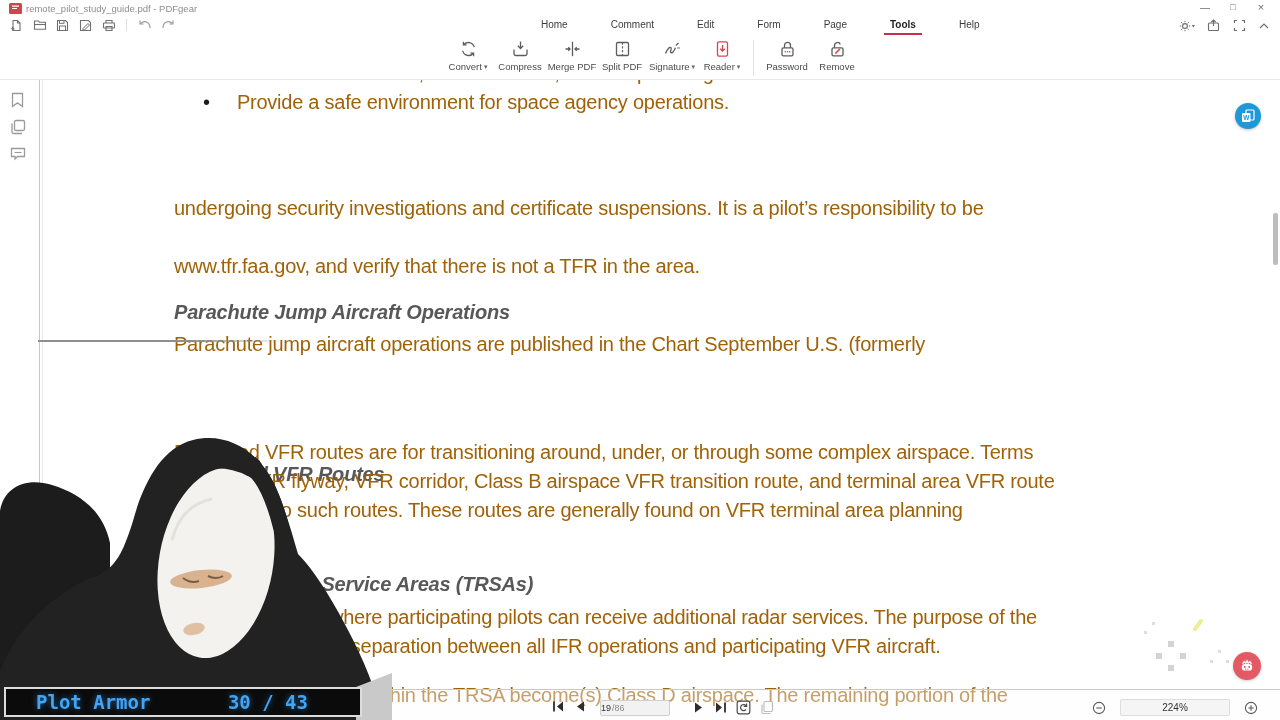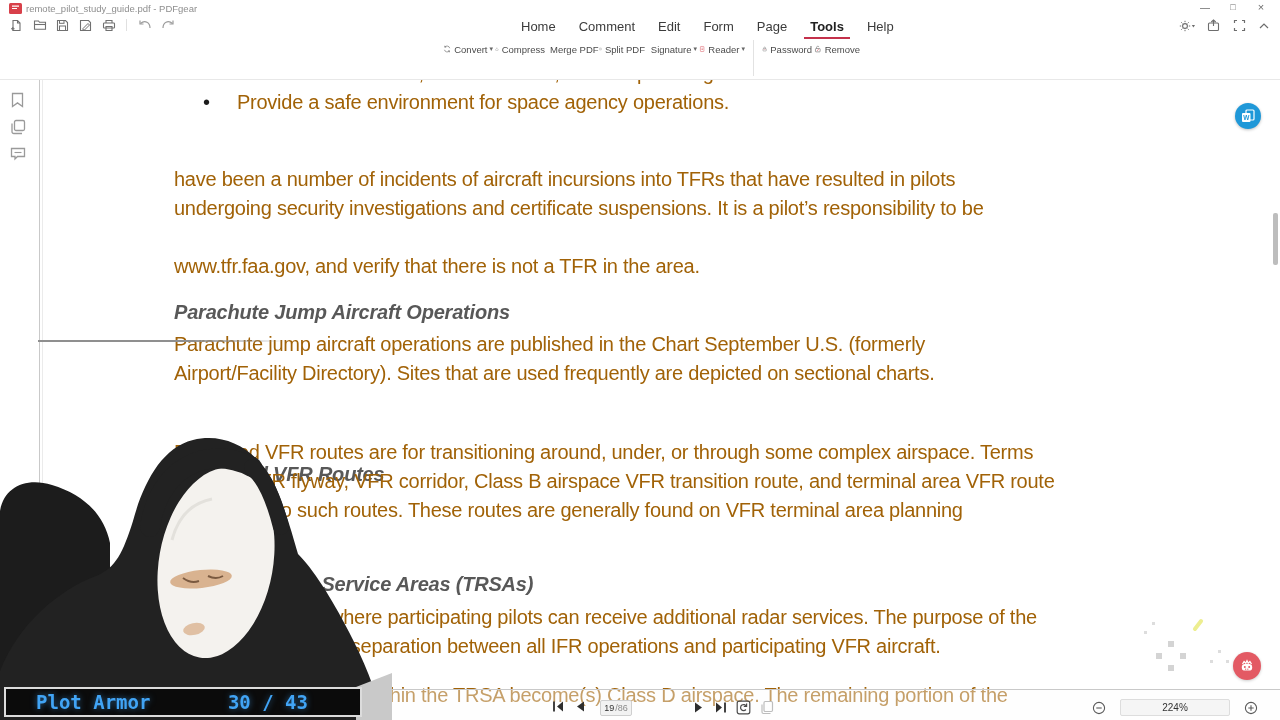--- a/index.html
+++ b/index.html
@@ -28,47 +28,47 @@
   .title-text { position:absolute; left:26px; top:3px; font-size:9.5px; color:#8e8e8e; }
   .win-btn { position:absolute; top:0px; width:22px; height:15px; text-align:center; color:#6d6d6d;
              font-size:10px; line-height:15px; cursor:default; }
   .win-min { right:64px; } .win-max { right:36px; font-size:9px; } .win-close { right:8px; font-size:11px; }
 
   .quickbar { position:absolute; top:17px; left:8px; display:flex; gap:6px; align-items:center; height:16px; }
   .qicon { width:17px; height:15px; display:flex; align-items:center; justify-content:center; }
   .qsep { width:1px; height:12px; background:#e0e0e0; margin:0 3px; }
 
   .menubar { position:absolute; top:17px; left:515px; display:flex; gap:11px; height:17px; align-items:flex-start; }
-  .menu-item { font-size:13px; color:#3c3c3c; padding:2px 6px 3px; cursor:default; }
+  .menu-item { font-size:10px; color:#3c3c3c; padding:2px 6px 3px; cursor:default;margin-left:20px; }
   .menu-item.active { font-weight:bold; color:#222; border-bottom:2px solid #c4314b; }
 
   .chrome-right { position:absolute; top:19px; right:10px; display:flex; gap:12px; align-items:center; }
 
   .ribbon { position:absolute; top:36px; left:443px; display:flex; align-items:flex-start; gap:2px; }
-  .ribbon-item { width:46px; display:flex; flex-direction:row; align-items:center; gap:3px; padding-top:4px; cursor:default; }
+  .ribbon-item { width:46px; display:flex; flex-direction:column; align-items:center; gap:3px; padding-top:4px; cursor:default; }
   .ribbon-item.wide { width:50px; }
   .ribbon-label { font-size:9.5px; color:#4b4b4b; white-space:nowrap; display:flex; align-items:center; gap:2px; }
   .ribbon-caret { font-size:7px; color:#666; }
   .ribbon-sep { width:1px; height:36px; background:#e2e2e2; margin:4px 6px 0; }
 
   
   .sidebar { position:absolute; left:0; top:80px; width:38px; bottom:0; background:#ffffff; z-index:3; }
   .side-icon { position:absolute; left:10px; }
 
   
   .scrollbar { position:absolute; right:0; top:80px; bottom:0; width:9px; z-index:11; }
   .scroll-thumb { position:absolute; right:2px; top:133px; width:5px; height:52px; background:#bdbdbd; border-radius:2px; }
 
   
   .bottom-strip { position:absolute; left:0; right:0; top:689px; height:31px; z-index:2;
                   background:rgba(252,252,252,0.4); border-top:1px solid #c9c9c9; }
   .navbar { position:absolute; top:700px; left:552px; display:flex; align-items:center; gap:9px; z-index:7; }
   .nav-btn { display:flex; align-items:center; justify-content:center; cursor:default; }
-  .pagebox { position:absolute; top:700px; left:600px; width:32px; height:16px; background:#f2f2f2;
-             border:1px solid #cfcfcf; border-radius:2px; display:flex; align-items:center; justify-content:center;
+  .pagebox { position:absolute; top:700px; left:600px; width:70px; height:16px; background:#f2f2f2;
+             border:1px solid #cfcfcf; border-radius:2px; display:flex; align-items:center; 
              z-index:5; font-size:9px; }
   .pagebox .cur { color:#333; } .pagebox .tot { color:#8a8a8a; margin-left:1px; }
   .nav-right { position:absolute; top:700px; left:693px; display:flex; gap:9px; align-items:center; z-index:7; }
 
   .zoomctl { position:absolute; top:699px; right:22px; display:flex; align-items:center; gap:14px; z-index:7; }
   .zoombox { width:110px; height:17px; background:#f5f5f5; border:1px solid #dddddd; border-radius:2px;
              font-size:10px; color:#333; display:flex; align-items:center; justify-content:center; }
 
   
   .watermark { position:absolute; left:381px; top:672px; z-index:6; font-family:"DejaVu Sans Mono", monospace;
@@ -106,27 +106,25 @@
   <div class="doc">
     <div class="page-edge-a"></div>
     <div class="page-edge-b"></div>
 
     <span class="bullet-dot" style="top:62px;">•</span>
     <div class="docline bullet-text" style="top:62px;">Protect the President, Vice President, or other public figures.</div>
 
     <span class="bullet-dot" style="top:91px;">•</span>
     <div class="docline bullet-text" style="top:91px;">Provide a safe environment for space agency operations.</div>
 
-    <div class="docline" style="top:168px;">have been a number of incidents of aircraft incursions into TFRs that have resulted in pilots</div>
     <div class="docline" style="top:197px;">undergoing security investigations and certificate suspensions. It is a pilot’s responsibility to be</div>
     <div class="docline" style="top:255px;">www.tfr.faa.gov, and verify that there is not a TFR in the area.</div>
 
     <div class="dochead" style="top:301px;">Parachute Jump Aircraft Operations</div>
     <div class="docline" style="top:333px;">Parachute jump aircraft operations are published in the Chart September U.S. (formerly</div>
-    <div class="docline" style="top:362px;">Airport/Facility Directory). Sites that are used frequently are depicted on sectional charts.</div>
 
     <div class="dochead" style="top:419px;margin-top:44px;">Published VFR Routes</div>
     <div class="docline" style="top:441px;">Published VFR routes are for transitioning around, under, or through some complex airspace. Terms</div>
     <div class="docline" style="top:470px;">such as VFR flyway, VFR corridor, Class B airspace VFR transition route, and terminal area VFR route</div>
     <div class="docline" style="top:499px;">are applied to such routes. These routes are generally found on VFR terminal area planning</div>
     <div class="docline" style="top:528px;">charts.</div>
 
     <div class="dochead" style="top:573px;">Terminal Radar Service Areas (TRSAs)</div>
     <div class="docline" style="top:606px;">TRSAs are areas where participating pilots can receive additional radar services. The purpose of the</div>
     <div class="docline" style="top:635px;">service is to provide separation between all IFR operations and participating VFR aircraft.</div>

